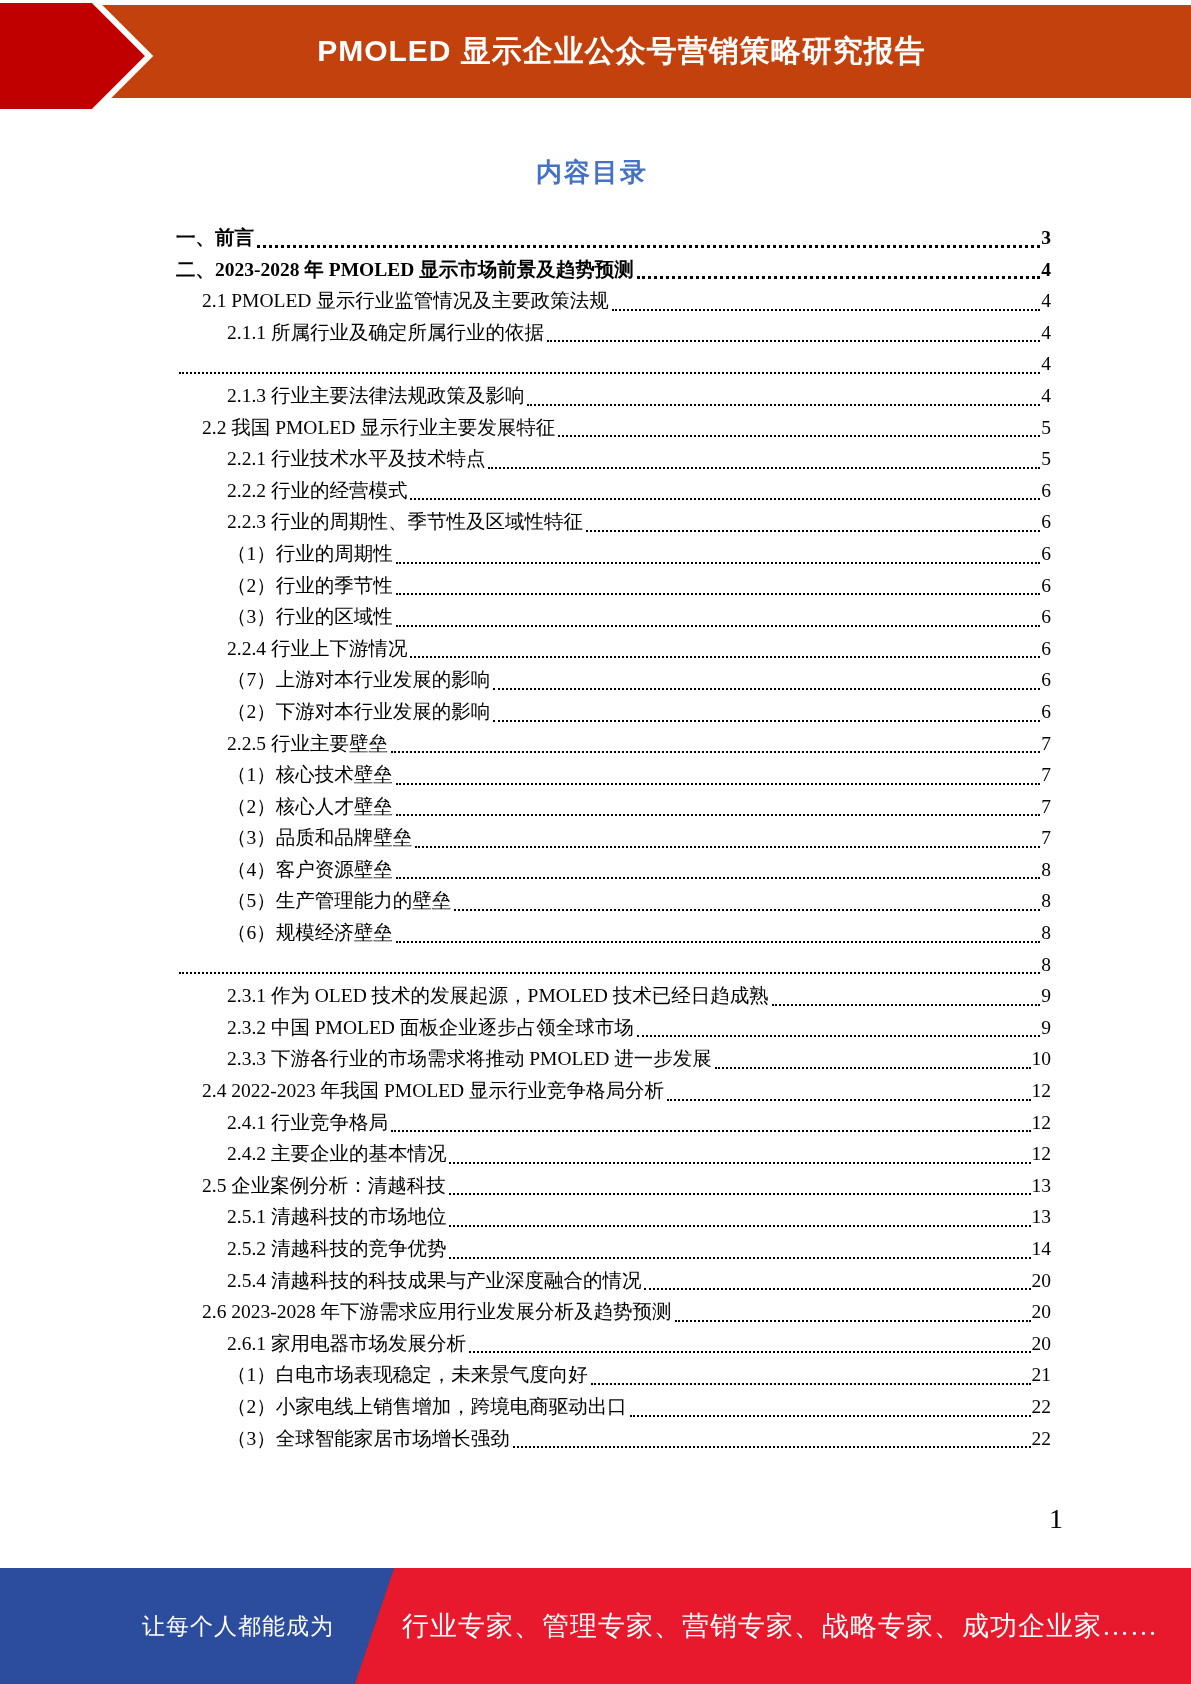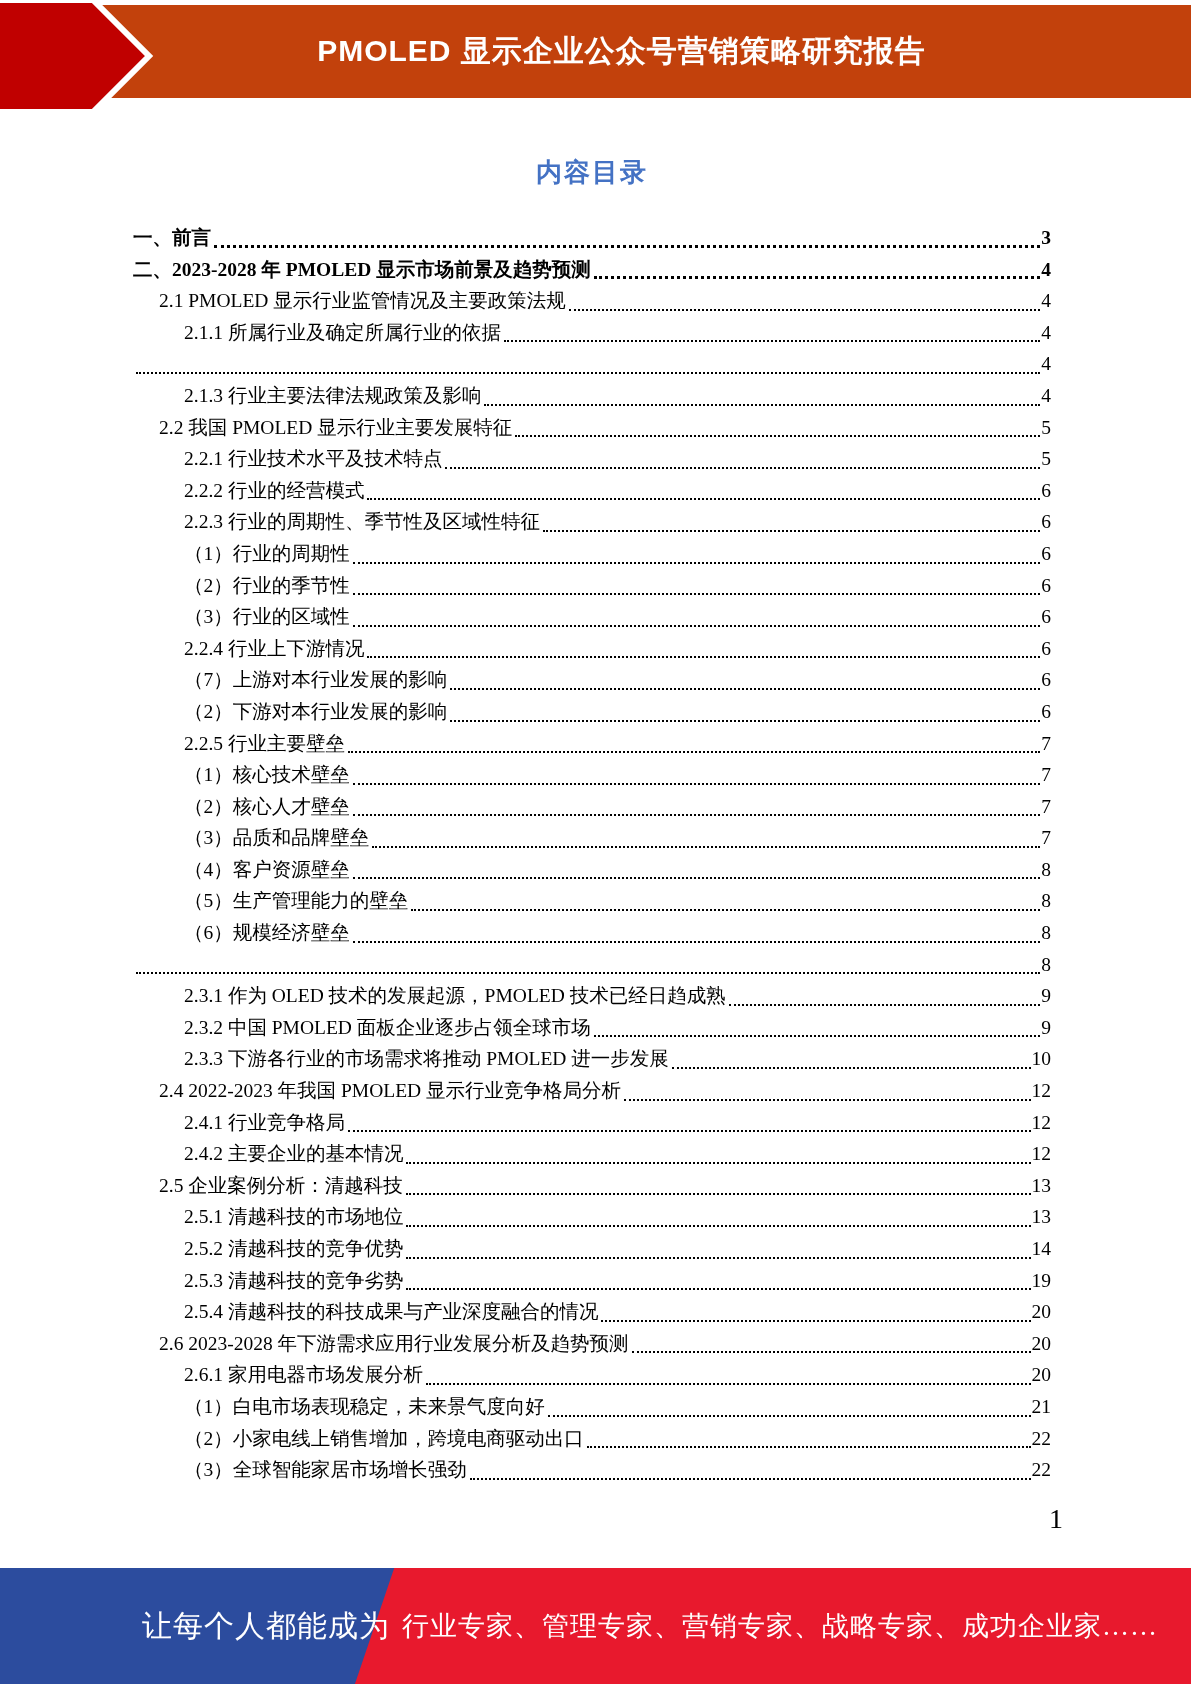--- a/index.html
+++ b/index.html
@@ -40,20 +40,21 @@
     font-weight: bold;
     letter-spacing: 2px;
   }
   .toc-list { width: 100%; }
   .toc-row {
     display: flex;
     align-items: baseline;
     height: 31.6px;
     font-size: 19.5px;
     line-height: 31.6px;
+    margin-left: 43px;
   }
   .toc-row.bold { font-weight: bold; }
   .toc-row.lvl1 .toc-label { margin-left: 26px; }
   .toc-row.lvl2 .toc-label { margin-left: 51px; }
   .toc-label { white-space: pre; flex: 0 0 auto; }
   .toc-dots { flex: 1 1 auto; position: relative; align-self: stretch; }
   .toc-dots::before {
     content: "";
     position: absolute; left: 3px; right: 1px; bottom: 6px;
     border-bottom: 2.4px dotted #000;
@@ -75,21 +76,21 @@
     position: absolute; left: 0; bottom: 0; width: 100%; height: 116px;
     background: #E8192D;
   }
   .footer-blue {
     position: absolute; top: 0; left: 0; width: 100%; height: 100%;
     background: #2C4C9E;
     clip-path: polygon(0 0, 33.1% 0, 29.8% 100%, 0 100%);
   }
   .footer-left {
     position: absolute; left: 142px; top: 50%; transform: translateY(-50%);
-    color: #ffffff; font-size: 30px; letter-spacing: 1px; white-space: pre;
+    color: #ffffff; font-size: 23px; letter-spacing: 1px; white-space: pre;
   }
   .footer-right {
     position: absolute; left: 402px; top: 50%; transform: translateY(-50%);
     color: #ffffff; font-size: 27px; letter-spacing: 1px; white-space: pre;
   }
 </style>
 </head>
 <body>
 
 <div class="page">
@@ -265,25 +266,20 @@
           <span class="toc-label">2.5.1 清越科技的市场地位</span>
           <span class="toc-dots"></span>
           <span class="toc-page">13</span>
         </div>
         <div class="toc-row lvl2">
           <span class="toc-label">2.5.2 清越科技的竞争优势</span>
           <span class="toc-dots"></span>
           <span class="toc-page">14</span>
         </div>
         <div class="toc-row lvl2">
-          <span class="toc-label">2.5.3 清越科技的竞争劣势</span>
-          <span class="toc-dots"></span>
-          <span class="toc-page">19</span>
-        </div>
-        <div class="toc-row lvl2">
           <span class="toc-label">2.5.4 清越科技的科技成果与产业深度融合的情况</span>
           <span class="toc-dots"></span>
           <span class="toc-page">20</span>
         </div>
         <div class="toc-row lvl1">
           <span class="toc-label">2.6 2023-2028 年下游需求应用行业发展分析及趋势预测</span>
           <span class="toc-dots"></span>
           <span class="toc-page">20</span>
         </div>
         <div class="toc-row lvl2">

